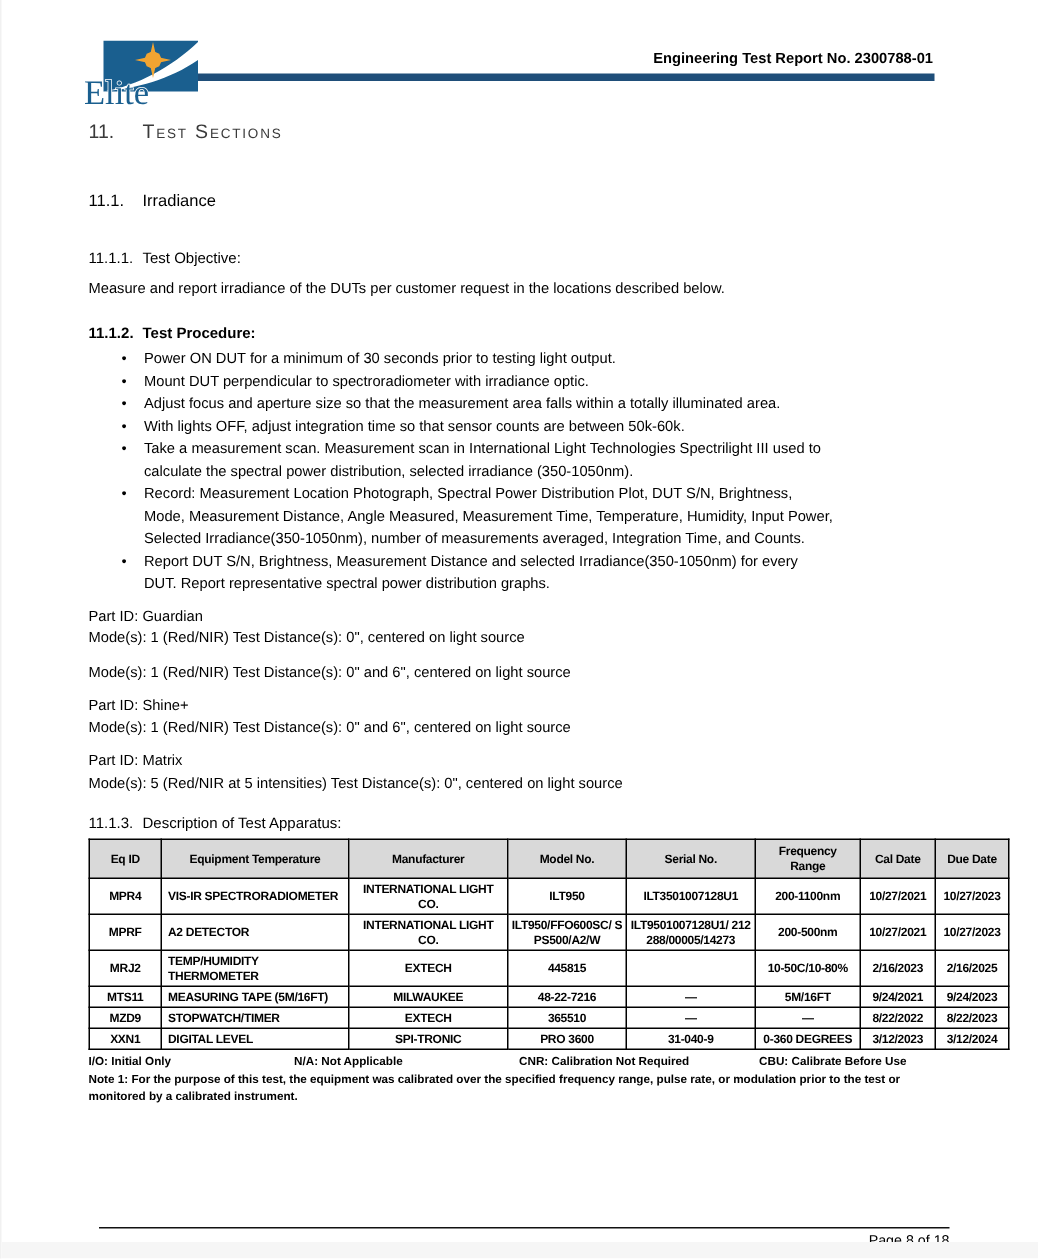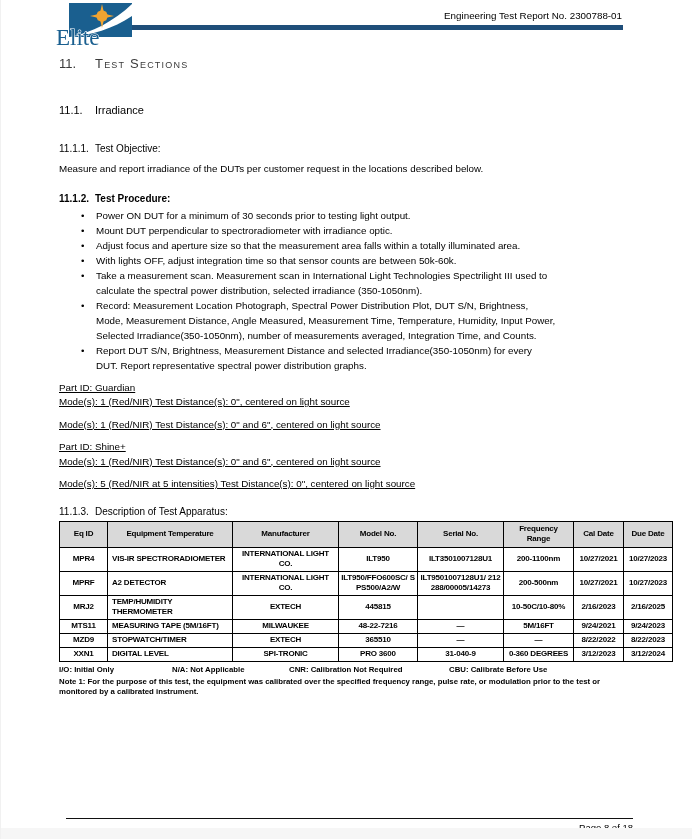--- a/index.html
+++ b/index.html
@@ -7,63 +7,63 @@
     width:692px;height:839px;position:relative;background:#ffffff;
     font-family:"Liberation Sans","DejaVu Sans",sans-serif;color:#000;
     overflow:hidden;border-left:1px solid #f1f1f1;
   }
   .content{padding:0 58px 0 58px;}
 
   
   .header{position:relative;}
   .logo{position:absolute;left:-3px;top:3px;width:76px;height:46px;}
   .report-no{
-    text-align:right;font-weight:normal;font-size:9.8px;line-height:12px;
-    padding-top:10px;margin-right:13px;
+    text-align:right;font-weight:bold;font-size:9.8px;line-height:12px;
+    padding-top:10px;margin-right:13px;margin-top:24px;
   }
   .header-rule{height:4.5px;background:var(--accent-rule,#1F4E79);margin:3px 12px 0 69px;}
 
   
   .sec1{margin-top:26px;font-size:13px;color:var(--heading-gray,#3A3A3A);letter-spacing:.8px;}
   .sec1 .hnum{display:inline-block;min-width:36px;letter-spacing:0;}
   .sec1 .htitle{font-variant:small-caps;letter-spacing:1.2px;}
   .sec2{margin-top:33px;font-size:11px;}
   .sec3{font-size:10px;}
   .hnum{display:inline-block;min-width:36px;}
   .mt-obj{margin-top:27px;}
   .mt-proc{margin-top:17px;font-weight:bold;}
   .mt-app{margin-top:14px;}
 
   
   .para{margin-top:7px;font-size:9.8px;line-height:15px;}
   ul.bullets{list-style:none;margin:4px 0 0 0;padding:0;font-size:9.8px;line-height:15px;}
   ul.bullets li{position:relative;padding-left:37px;max-width:460px;margin:0;}
   ul.bullets li::before{content:"\2022";position:absolute;left:22px;top:0;}
 
-  .part-list{margin-top:6px;text-decoration:underline;}
+  .part-list{margin-top:6px;}
   .partblock{margin-top:8px;font-size:9.8px;line-height:14.5px;}
 
   
   table.apparatus{
     border-collapse:collapse;table-layout:fixed;width:614px;margin-top:4px;
     font-size:8px;font-weight:bold;letter-spacing:-0.2px;
   }
   table.apparatus th,table.apparatus td{
     border:1px solid #000;text-align:center;vertical-align:middle;
     padding:1.5px 2px;line-height:10px;overflow:hidden;
   }
   table.apparatus th{background:var(--table-header-bg,#D9D9D9);padding:2.5px 4px;}
   table.apparatus td:nth-child(2){text-align:left;padding-left:4px;}
   table.apparatus td:nth-child(4),table.apparatus td:nth-child(5){word-break:break-all;}
   col.c0{width:48px}col.c1{width:125px}col.c2{width:106px}col.c3{width:79px}
   col.c4{width:86px}col.c5{width:70px}col.c6{width:50px}col.c7{width:49px}
 
   .legend{display:flex;margin-top:3px;font-size:7.8px;font-weight:bold;line-height:10px;}
-  .legend span:nth-child(1){width:113px}
-  .legend span:nth-child(2){width:117px}
+  .legend span:nth-child(1){width:137px}
+  .legend span:nth-child(2){width:150px}
   .legend span:nth-child(3){width:160px}
   .note{margin-top:2px;font-size:7.8px;font-weight:bold;line-height:10.5px;max-width:600px;}
 
   
   .footer{position:absolute;left:65px;right:60px;top:818px;border-top:1.5px solid #111;}
   .page-num{text-align:right;font-size:9.5px;padding-top:3px;}
   .bottom-strip{position:absolute;left:0;right:0;bottom:0;height:11px;background:#f6f6f6;}
 </style>
 </head>
 <body>
@@ -116,20 +116,21 @@
         <div>Mode(s): 1 (Red/NIR) Test Distance(s): 0", centered on light source</div>
       </div>
       <div class="partblock">
         <div>Mode(s): 1 (Red/NIR) Test Distance(s): 0" and 6", centered on light source</div>
       </div>
       <div class="partblock">
         <div>Part ID: Shine+</div>
         <div>Mode(s): 1 (Red/NIR) Test Distance(s): 0" and 6", centered on light source</div>
       </div>
       <div class="partblock">
+        <div>Part ID: Matrix</div>
         <div>Mode(s): 5 (Red/NIR at 5 intensities) Test Distance(s): 0", centered on light source</div>
       </div>
     </div>
 
   <div class="sec3 mt-app">
     <span class="hnum">11.1.3.</span><span>Description of Test Apparatus:</span>
   </div>
 
   <table class="apparatus">
     <colgroup>

